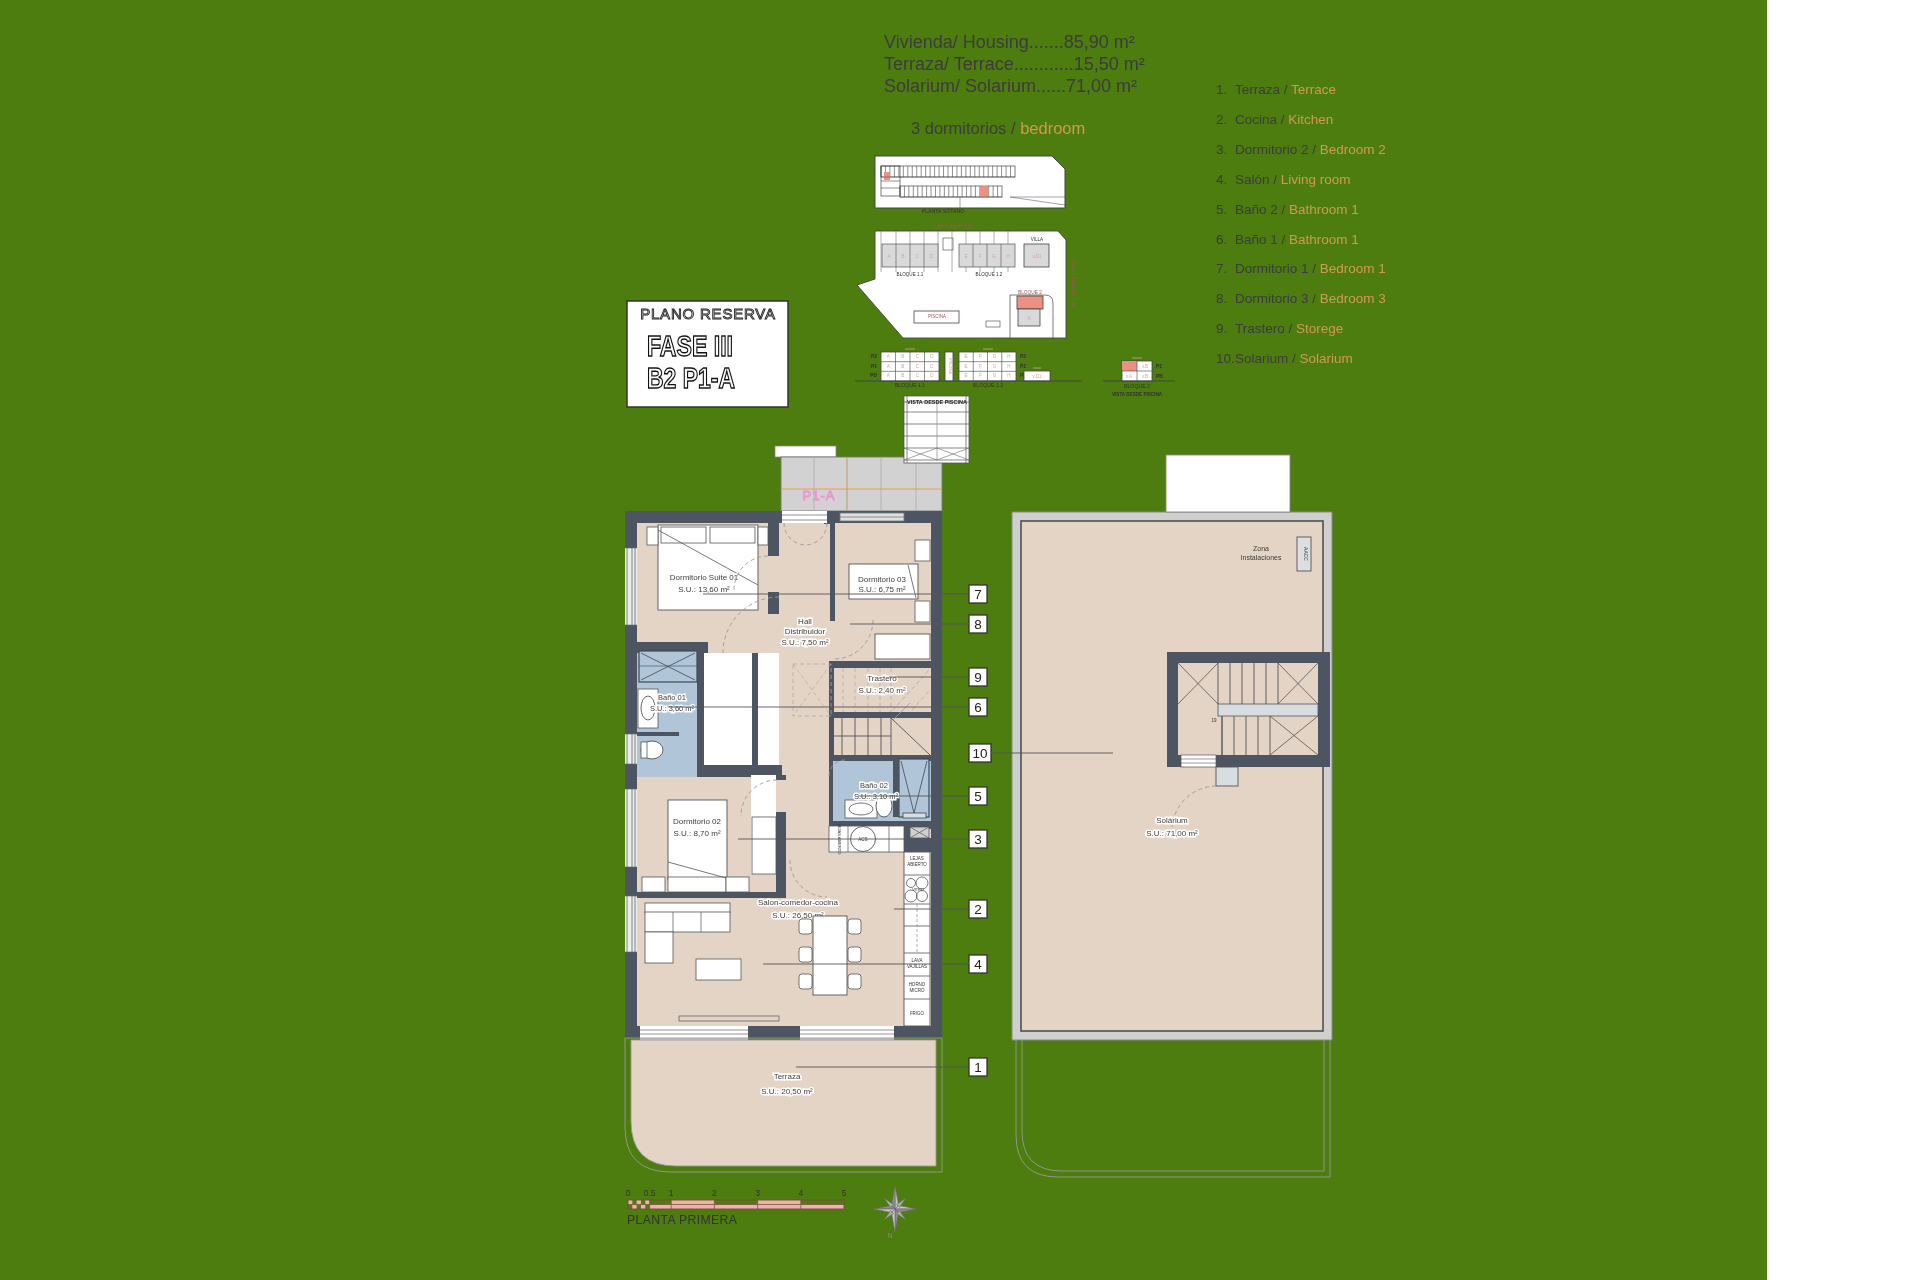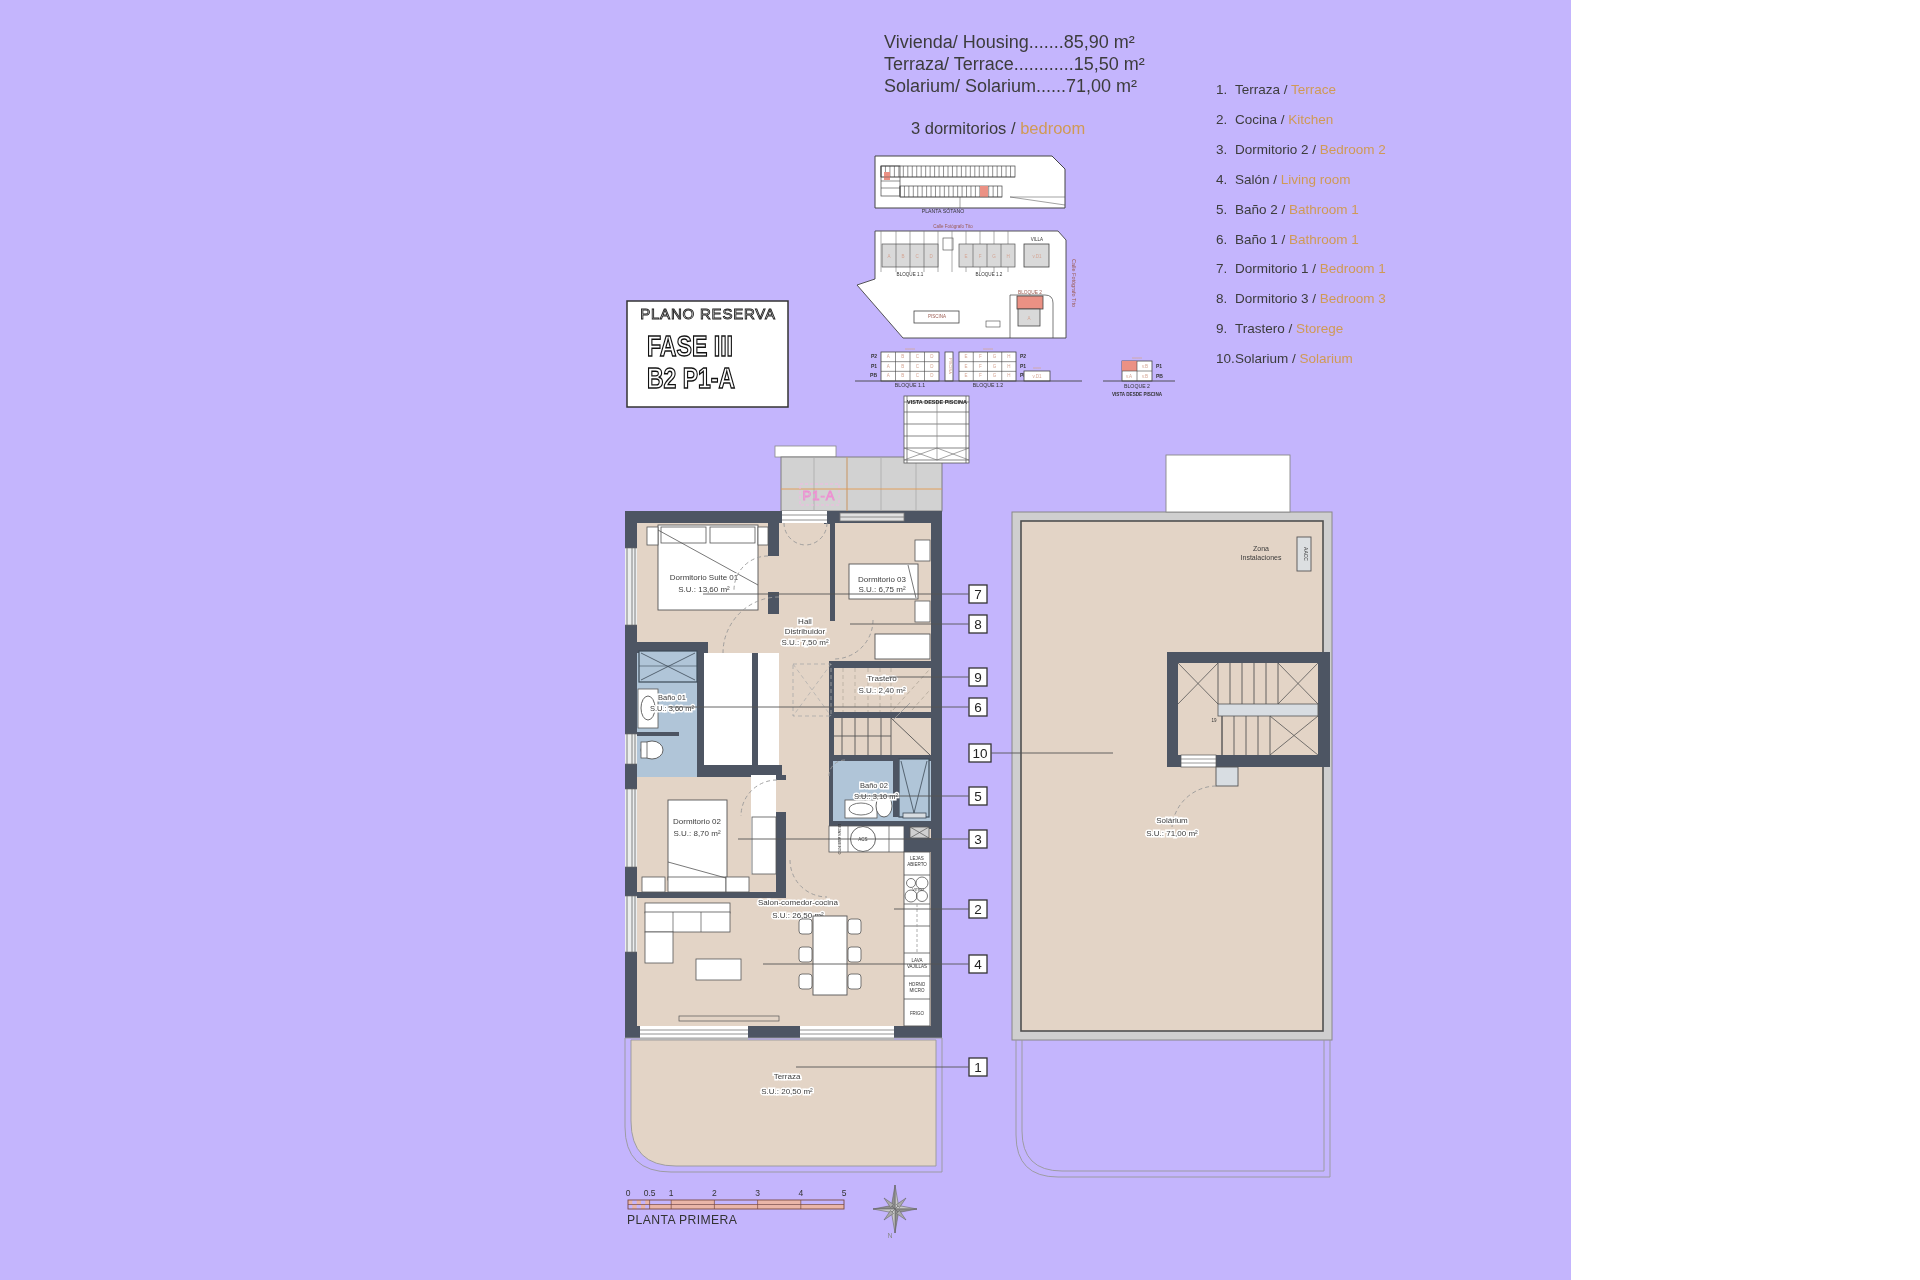--- a/index.html
+++ b/index.html
@@ -1,15 +1,15 @@
 <!DOCTYPE html>
 <html><head><meta charset="utf-8">
 <style>
 html,body{margin:0;padding:0;background:#ffffff;}
-#page{position:relative;width:1571px;height:1280px;background:#c4b5fd;overflow:hidden;}
+#page{position:relative;width:1767px;height:1280px;background:#4d7c0f;overflow:hidden;}
 svg{display:block;}
 text{font-family:"Liberation Sans",sans-serif;}
 </style></head>
 <body>
 <div id="page">
 <svg width="1920" height="1280" viewBox="0 0 1920 1280">
 <g font-family="Liberation Sans, sans-serif">
 <text x="884" y="48" font-size="18" fill="#3c3c3c" text-anchor="start" font-weight="normal">Vivienda/ Housing.......85,90 m²</text>
 <text x="884" y="70" font-size="18" fill="#3c3c3c" text-anchor="start" font-weight="normal">Terraza/ Terrace............15,50 m²</text>
 <text x="884" y="92" font-size="18" fill="#3c3c3c" text-anchor="start" font-weight="normal">Solarium/ Solarium......71,00 m²</text>

